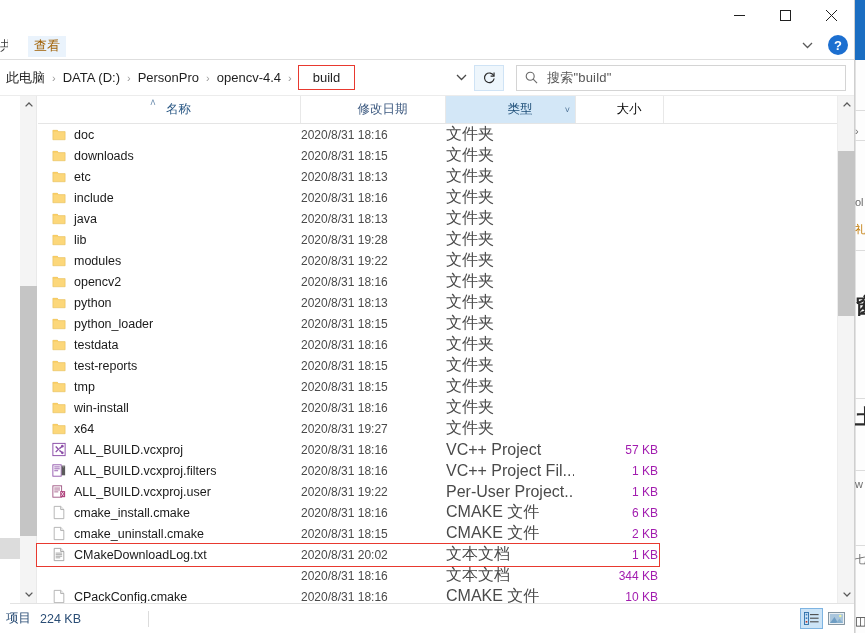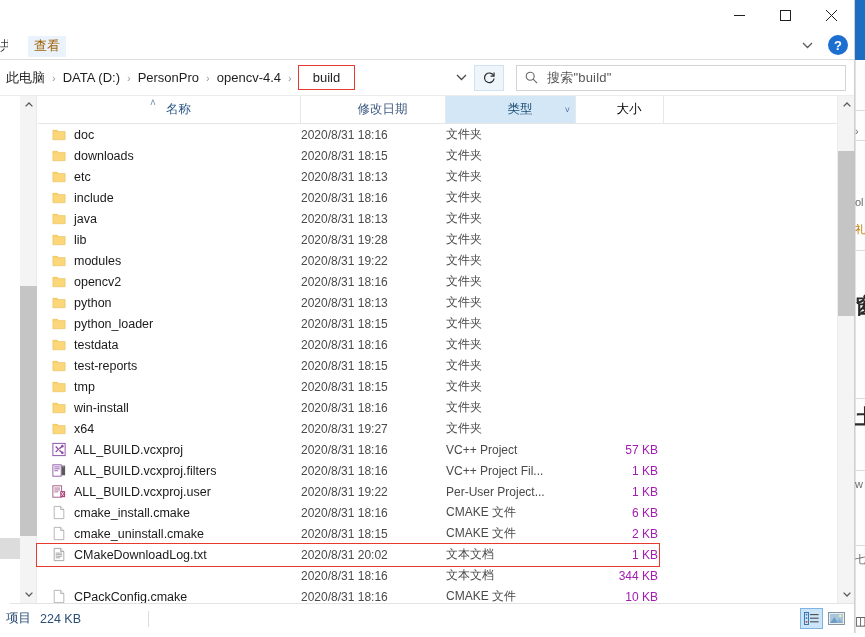--- a/index.html
+++ b/index.html
@@ -253,21 +253,21 @@
     display: flex; align-items: center; gap: 8px;
     padding-left: 14px;
     white-space: nowrap;
   }
   .cell-date {
     position: absolute; left: 263px; width: 140px;
     color: #4a4a4a; font-size: 12px;
   }
   .cell-type {
     position: absolute; left: 408px; width: 128px;
-    color: #4a4a4a; font-size: 12px;
+    color: #4a4a4a; font-size: 16px;
     white-space: nowrap; overflow: hidden;
   }
   .cell-size {
     position: absolute; left: 536px; width: 84px;
     color: #a21caf; font-size: 12px;
     text-align: right;
   }
   .icon { width: 14px; height: 15px; display: block; flex: 0 0 14px; }
 
   

